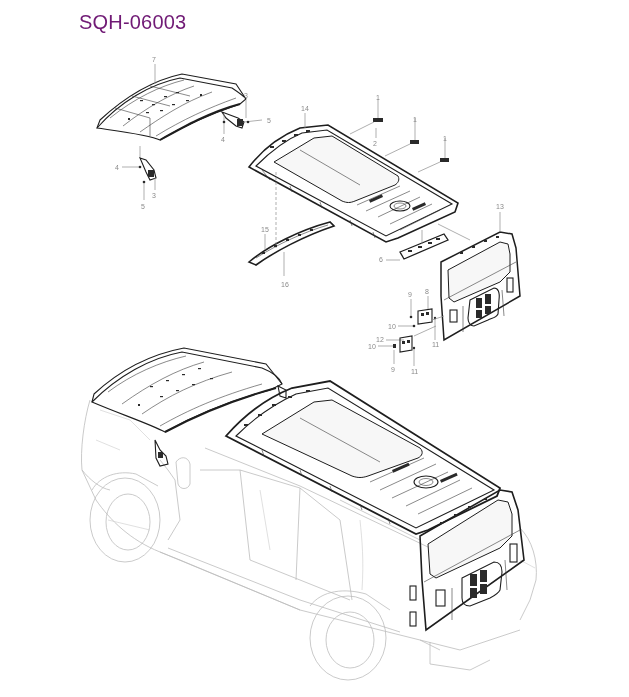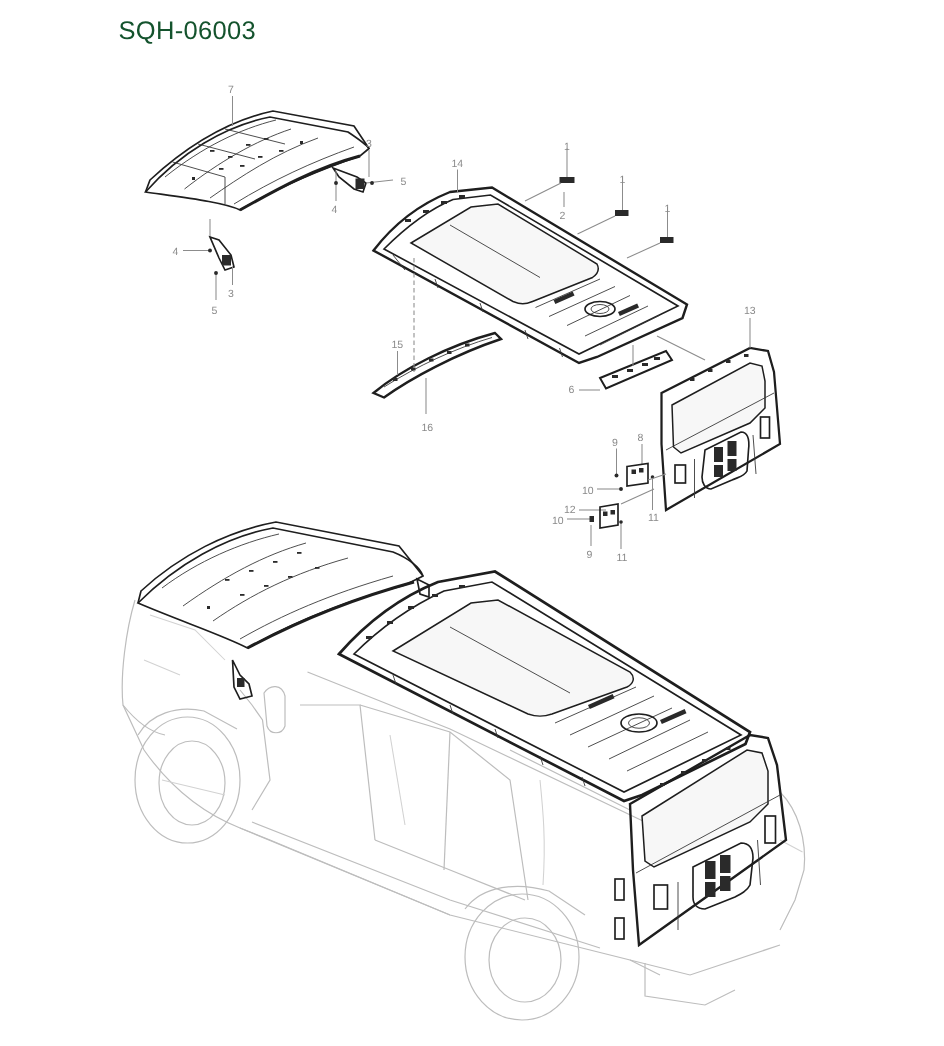--- a/index.html
+++ b/index.html
@@ -1,18 +1,18 @@
 <!DOCTYPE html>
 <html><head>
 <meta charset="utf-8">
 <style>
   html, body { margin: 0; padding: 0; background: #ffffff; }
   body { width: 629px; height: 697px; position: relative; overflow: hidden;
          font-family: "Liberation Sans", sans-serif; }
-  .title { position: absolute; left: 79px; top: 11px; font-size: 17px; color: #14532d; letter-spacing: 0.2px; text-align: center; }
+  .title { position: absolute; left: 79px; top: 11px; font-size: 20px; color: #701a75; letter-spacing: 0.2px; text-align: center; }
   svg.diagram { position: absolute; left: 0; top: 0; width: 629px; height: 697px; }
   .callout { font-family: "Liberation Sans", sans-serif; font-size: 7px; fill: #8a8a8a; }
   .leader { stroke: #8c8c8c; stroke-width: 0.7; fill: none; }
   .part { stroke: #1e1e1e; fill: none; stroke-width: 1.1; }
   .part-thin { stroke: #3a3a3a; fill: none; stroke-width: 0.6; }
   .part-fill { fill: #2a2a2a; stroke: none; }
   .glass { fill: #f7f7f7; stroke: #1e1e1e; stroke-width: 1; }
   .ghost { stroke: #bdbdbd; fill: none; stroke-width: 0.8; }
   .ghost-l { stroke: #d2d2d2; fill: none; stroke-width: 0.7; }
 </style>

